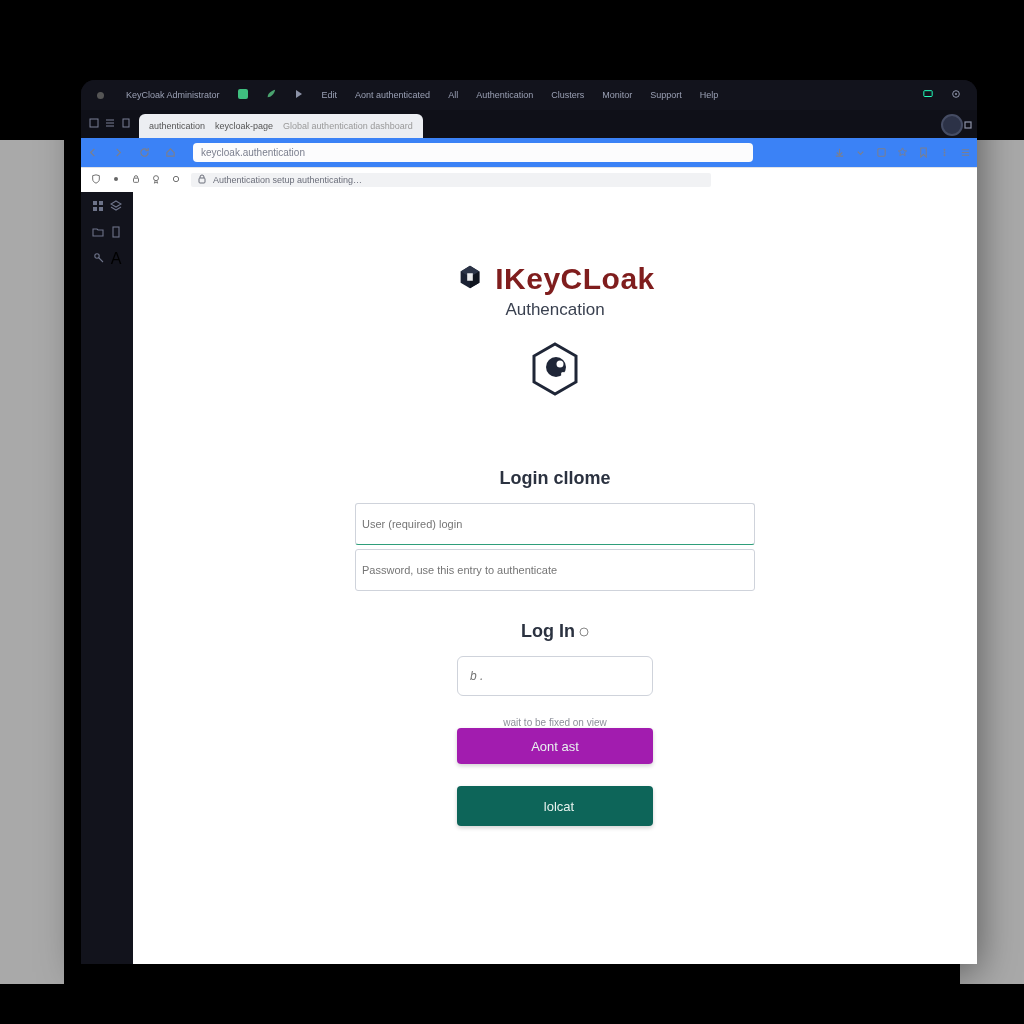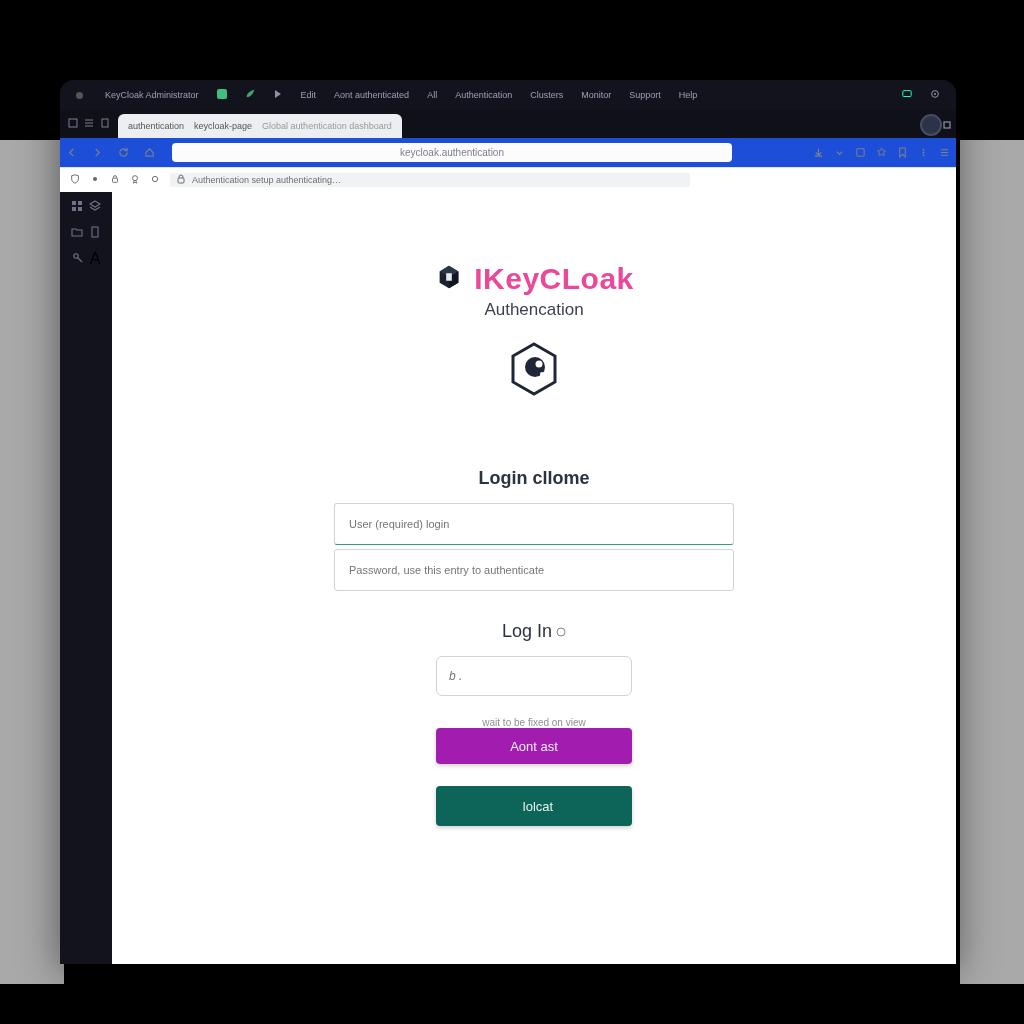--- a/index.html
+++ b/index.html
@@ -7,21 +7,21 @@
   body { background: #000; position: relative; }
 
   .gray-side-l, .gray-side-r {
     position: absolute; top: 140px; bottom: 40px; width: 64px; background: #a9a9a9;
   }
   .gray-side-l { left: 0; }
   .gray-side-r { right: 0; }
 
   .window {
     position: absolute;
-    left: 60px; top: 80px;
+    left: 81px; top: 80px;
     width: 896px; height: 884px;
     background: #14151e;
     border-radius: 14px 14px 0 0;
     box-shadow: 0 8px 40px rgba(0,0,0,.5);
     overflow: hidden;
   }
 
   
   .menubar {
     height: 30px;
@@ -60,27 +60,26 @@
     color:#555;
     gap:10px;
     margin-left: 8px;
   }
   .tabbar .right-icons { position:absolute;right:4px;bottom:4px;display:flex;gap:8px;align-items:center; }
   .tabbar .right-icons svg{width:10px;height:10px;fill:#9198ae;}
 
   
   .addr-row {
     height: 30px;
-    background:#1d4ed8;
+    background:#3b82f6;
     border-bottom:1px solid #e1e3e8;
     display:flex;align-items:center;
     gap:15px;
     padding:0 6px;
     position:relative;
-    text-align:center;
   }
   .addr-row svg{width:11px;height:11px;fill:#7b7f8e;}
   .addr-field {
     flex:0 0 560px;
     font-size:10px;
     color:#7b7f8e;
     padding:4px 8px;
     border-radius:4px;
     background:#fcfcfd;
     margin-left:2px;
@@ -127,45 +126,45 @@
     left:52px; top:112px; right:0; bottom:0;
     background:#fff;
     overflow:hidden;
   }
 
   .brand-area {
     margin-top:70px;
     display:flex;flex-direction:column;align-items:center;
   }
   .brand-row{display:flex;align-items:center;gap:10px;}
-  .brand-name{font-size:30px;font-weight:700;color:#ec4899;letter-spacing:.5px;}
+  .brand-name{font-size:30px;font-weight:700;color:#7f1d1d;letter-spacing:.5px;}
   .brand-name .c{font-weight:700;}
   .brand-sub{font-size:17px;color:#3a4150;margin-top:4px;}
   .hex-badge{
     margin-top:20px;width:58px;height:58px;position:relative;display:flex;align-items:center;justify-content:center;
   }
 
   .form-area{
     margin-top:70px;
     display:flex;flex-direction:column;align-items:center;justify-content:center;
   }
   .form-title{font-size:18px;color:#2b3240;font-weight:600;margin-bottom:14px;}
   .field{
     width:400px;height:42px;
     border:1px solid #cfd3db;
     border-radius:3px;
     font-size:11px;color:#888;
-    padding:0 14px;
+    padding:0 6px;
     background:#fff;
     outline:none;
   }
   .field + .field { margin-top:4px; }
   .field.top{border-bottom:1px solid #2f9e7a;}
 
-  .login-title{font-size:18px;color:#2b3240;font-weight:400;margin-top:30px;margin-bottom:14px;display:flex;align-items:center;gap:4px;}
+  .login-title{font-size:18px;color:#2b3240;font-weight:700;margin-top:30px;margin-bottom:14px;display:flex;align-items:center;gap:4px;}
   .login-title svg{width:10px;height:10px;fill:#888;}
 
   .small-field{
     width:196px;height:40px;
     border:1px solid #cfd3db;border-radius:6px;
     font-size:12px;color:#888;padding:0 12px;background:#fff;outline:none;
     font-style:italic;
   }
   .helper{font-size:10px;color:#8c8f99;margin-top:21px;}
 

